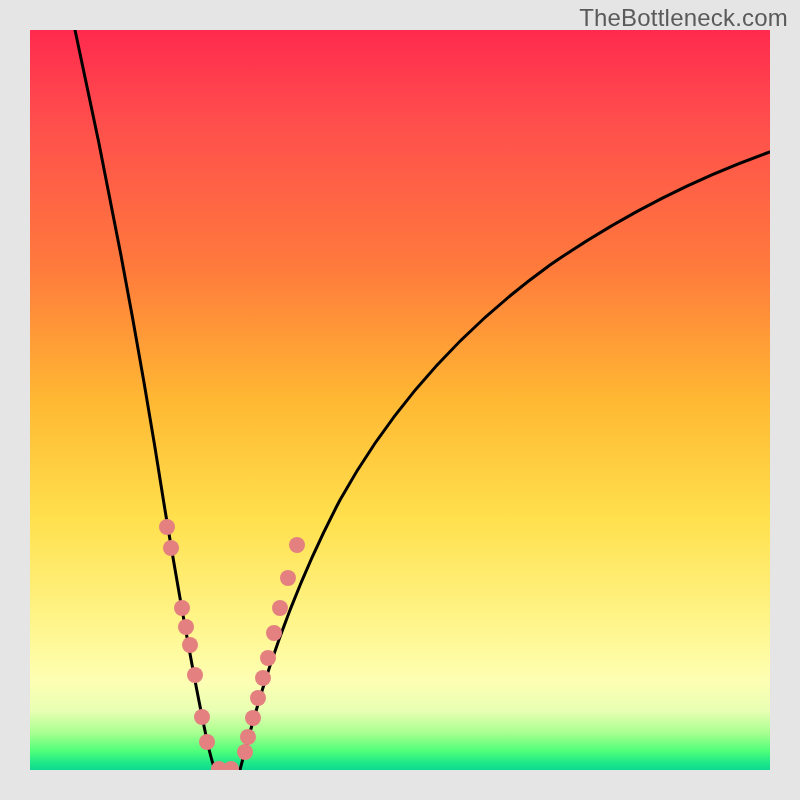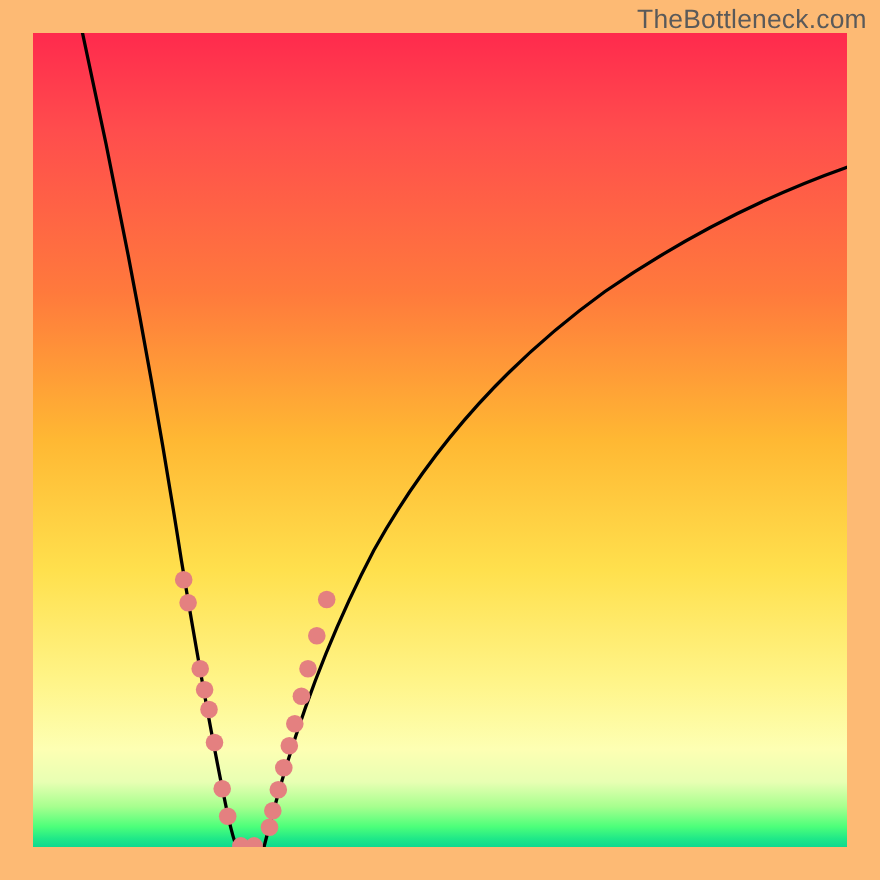--- a/index.html
+++ b/index.html
@@ -10,21 +10,21 @@
     overflow: hidden;
     background: #000;
     font-family: Arial, Helvetica, sans-serif;
   }
   .frame {
     position: absolute;
     top: 0;
     left: 0;
     width: 800px;
     height: 800px;
-    background: #fdba74;
+    background: #e5e5e5;
   }
   .plot-area {
     position: absolute;
     top: 30px;
     left: 30px;
     width: 740px;
     height: 740px;
     
     background: linear-gradient(
       to bottom,

